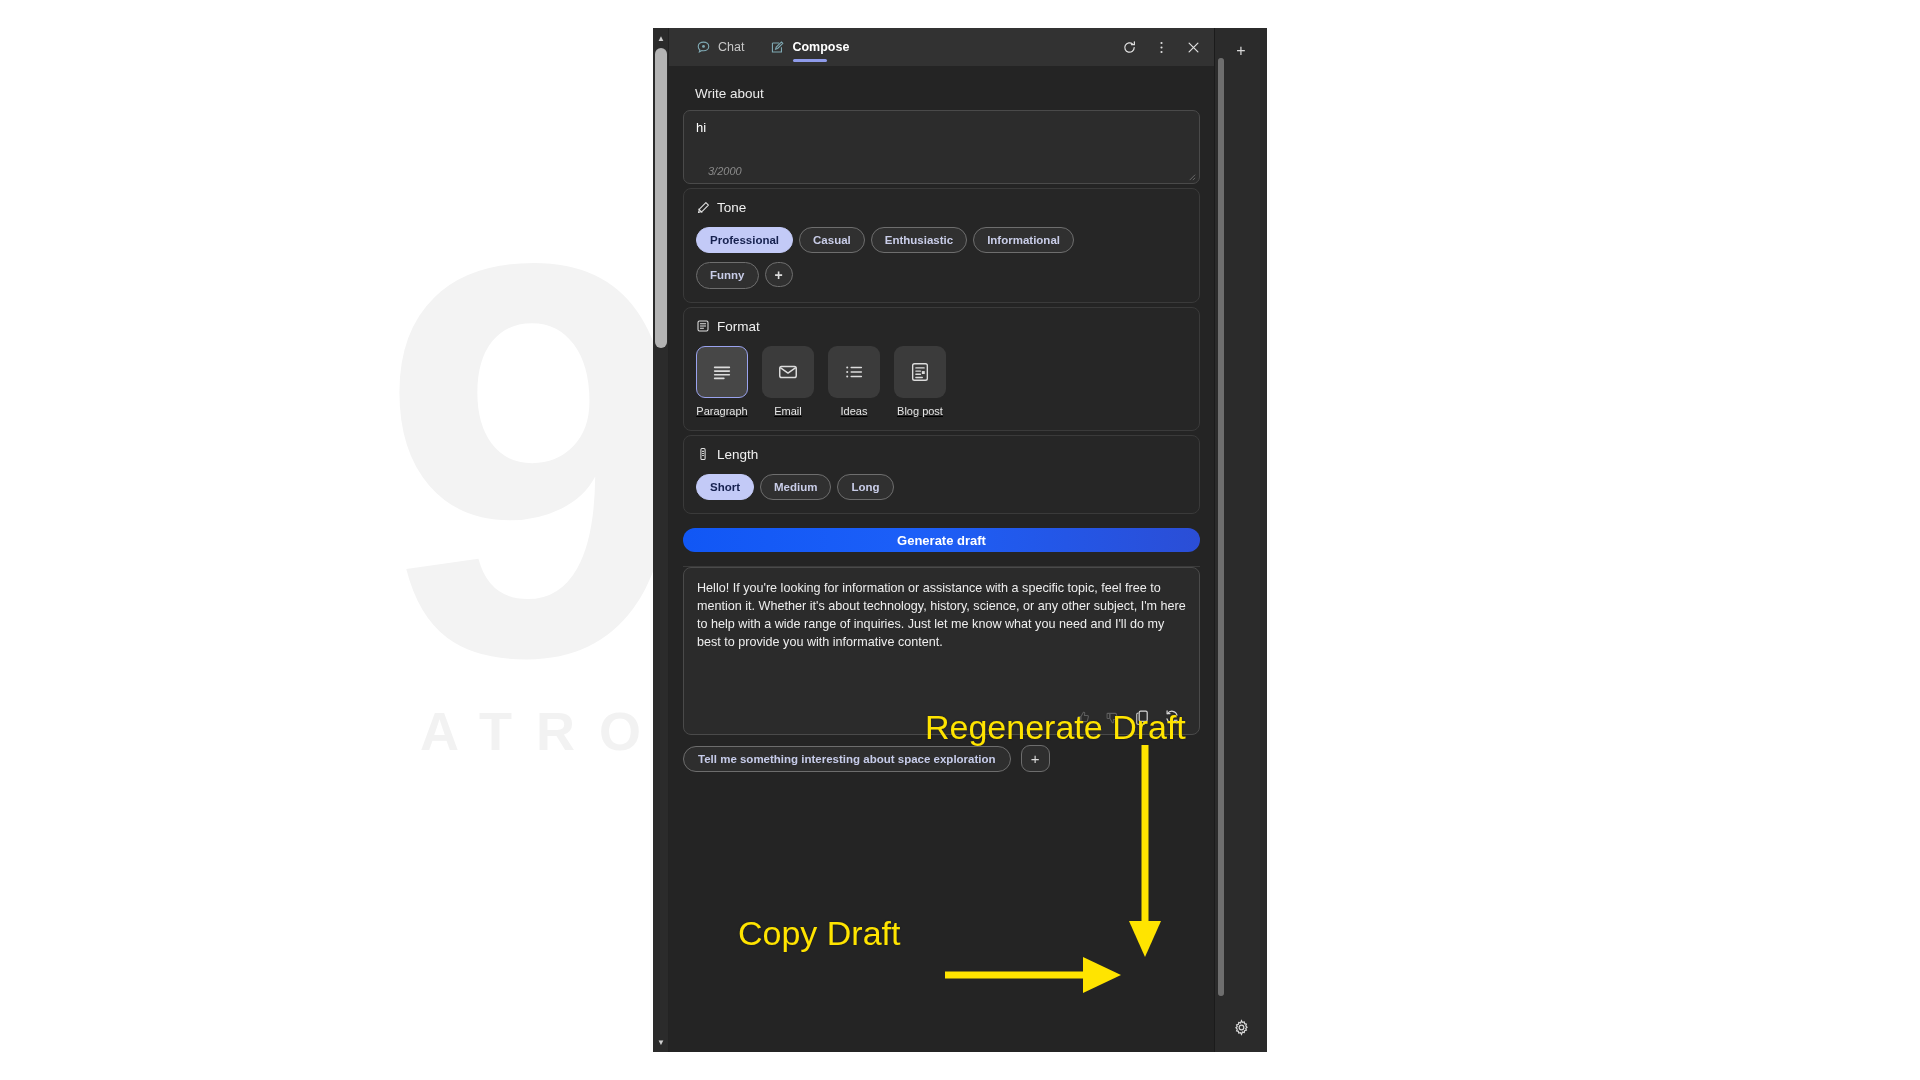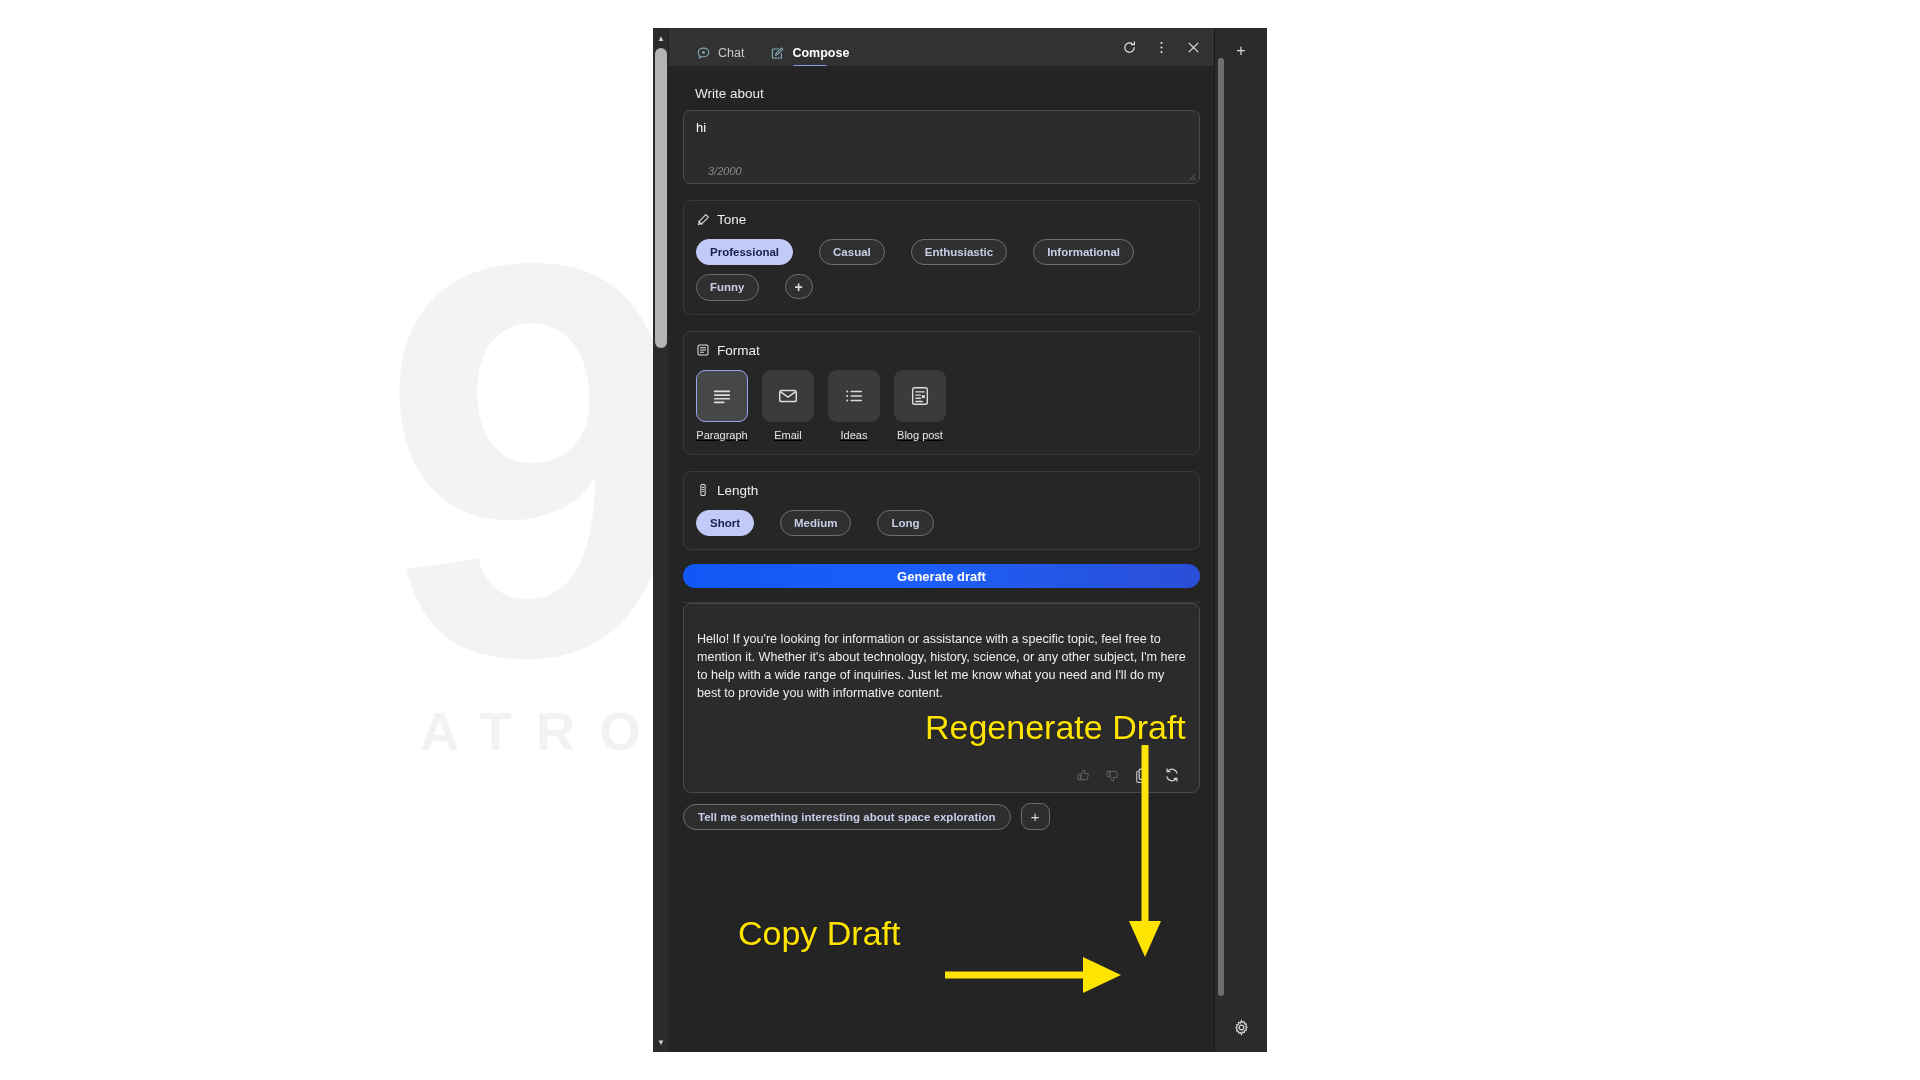--- a/index.html
+++ b/index.html
@@ -61,21 +61,21 @@
   }
 
   
   .titlebar {
     height: 38px; flex: 0 0 38px;
     display: flex; align-items: center;
     background: #323232;
     padding: 0 6px 0 14px;
     position: relative;
   }
-  .tabs { display: flex; align-items: flex-start; height: 26px; }
+  .tabs { display: flex; align-items: center; height: 26px; }
   .tab {
     display: flex; align-items: center; gap: 7px;
     padding: 0 13px; height: 38px; cursor: pointer;
     color: #c8c8c8; font-size: 12.5px; position: relative;
   }
   .tab.active { color: #ffffff; font-weight: bold; }
   .tab.active::after {
     content: ""; position: absolute; left: 50%; transform: translateX(-50%);
     bottom: 4px; width: 34px; height: 3px; border-radius: 2px; background: #8f9bea;
   }
@@ -114,34 +114,34 @@
     position: absolute; left: 24px; bottom: 6px;
     color: #8a8a8a; font-size: 11px; font-style: italic;
   }
   .resize-grip {
     position: absolute; right: 3px; bottom: 2px; width: 9px; height: 9px;
     opacity: .6;
   }
 
   
   .card {
-    margin-top: 16px;
+    margin-top: 4px;
     background: #262626;
     border: 1px solid #3a3a3a;
     border-radius: 8px;
     padding: 11px 12px 13px 12px;
   }
   .card-head {
     display: flex; align-items: center; gap: 7px;
     color: #f0f0f0; font-size: 13.5px; margin-bottom: 12px;
   }
   .card-head svg { display: block; }
 
   
-  .pill-row { display: flex; flex-wrap: wrap; gap: 26px; }
+  .pill-row { display: flex; flex-wrap: wrap; gap: 6px; }
   .pill {
     border-radius: 14px; padding: 5px 13px;
     font-size: 11.5px; font-weight: bold; cursor: pointer;
     border: 1px solid #6e6e6e; color: #c9cde8; background: #303030;
     line-height: 1.25;
   }
   .pill.selected {
     background: #c3caf7; color: #16214f; border-color: #c3caf7;
   }
   .pill.add {
@@ -177,21 +177,21 @@
   
   .divider { height: 1px; background: #3a3a3a; margin: 14px 0 0 0; }
 
   
   .preview-head {
     display: flex; align-items: center; gap: 7px;
     color: #f0f0f0; font-size: 13.5px; margin: 13px 4px 9px 6px;
   }
   .preview-box {
     background: #2b2b2b; border: 1px solid #4a4a4a; border-radius: 8px;
-    padding: 26px 13px 0 13px; height: 190px; position: relative;
+    padding: 11px 13px 0 13px; height: 168px; position: relative;
     display: flex; flex-direction: column;
   }
   .preview-text { color: #eeeeee; font-size: 12.6px; line-height: 1.43; }
   .preview-actions {
     margin-top: auto; display: flex; justify-content: flex-end;
     align-items: center; gap: 14px; padding: 0 6px 9px 0;
   }
   .pa-btn { color: #d6d6d6; cursor: pointer; display: flex; }
   .pa-btn.dim { color: #5e5e5e; }
 

